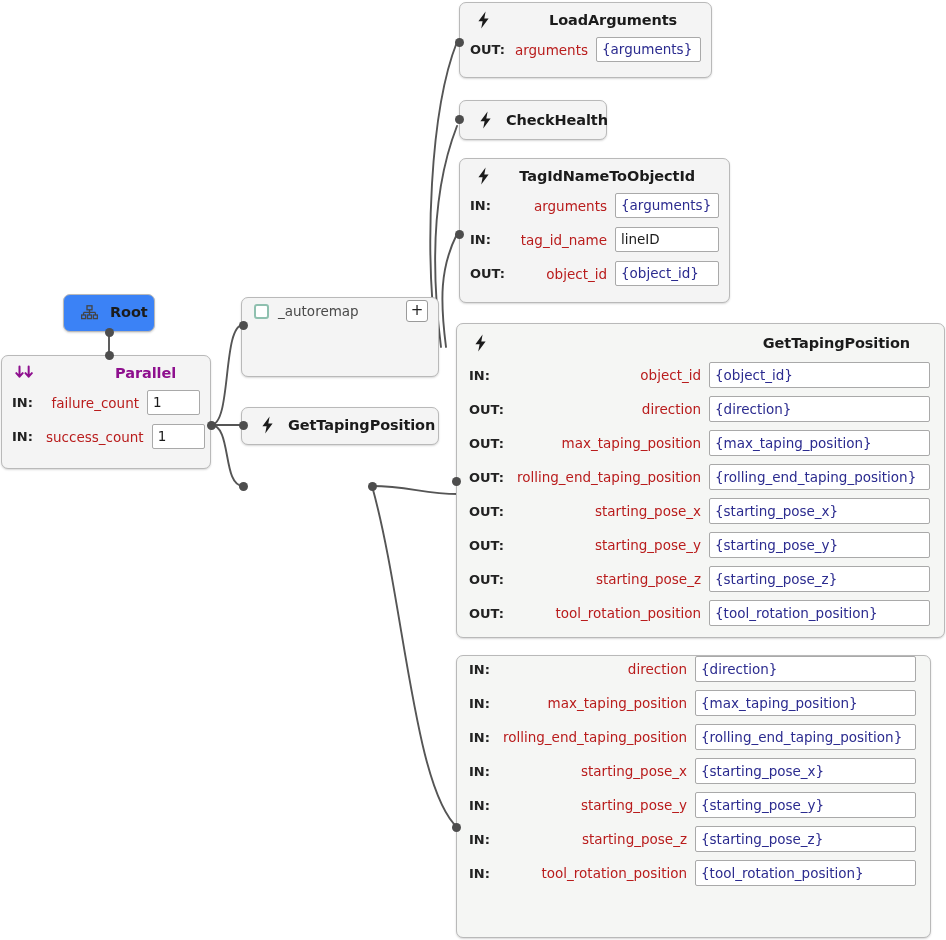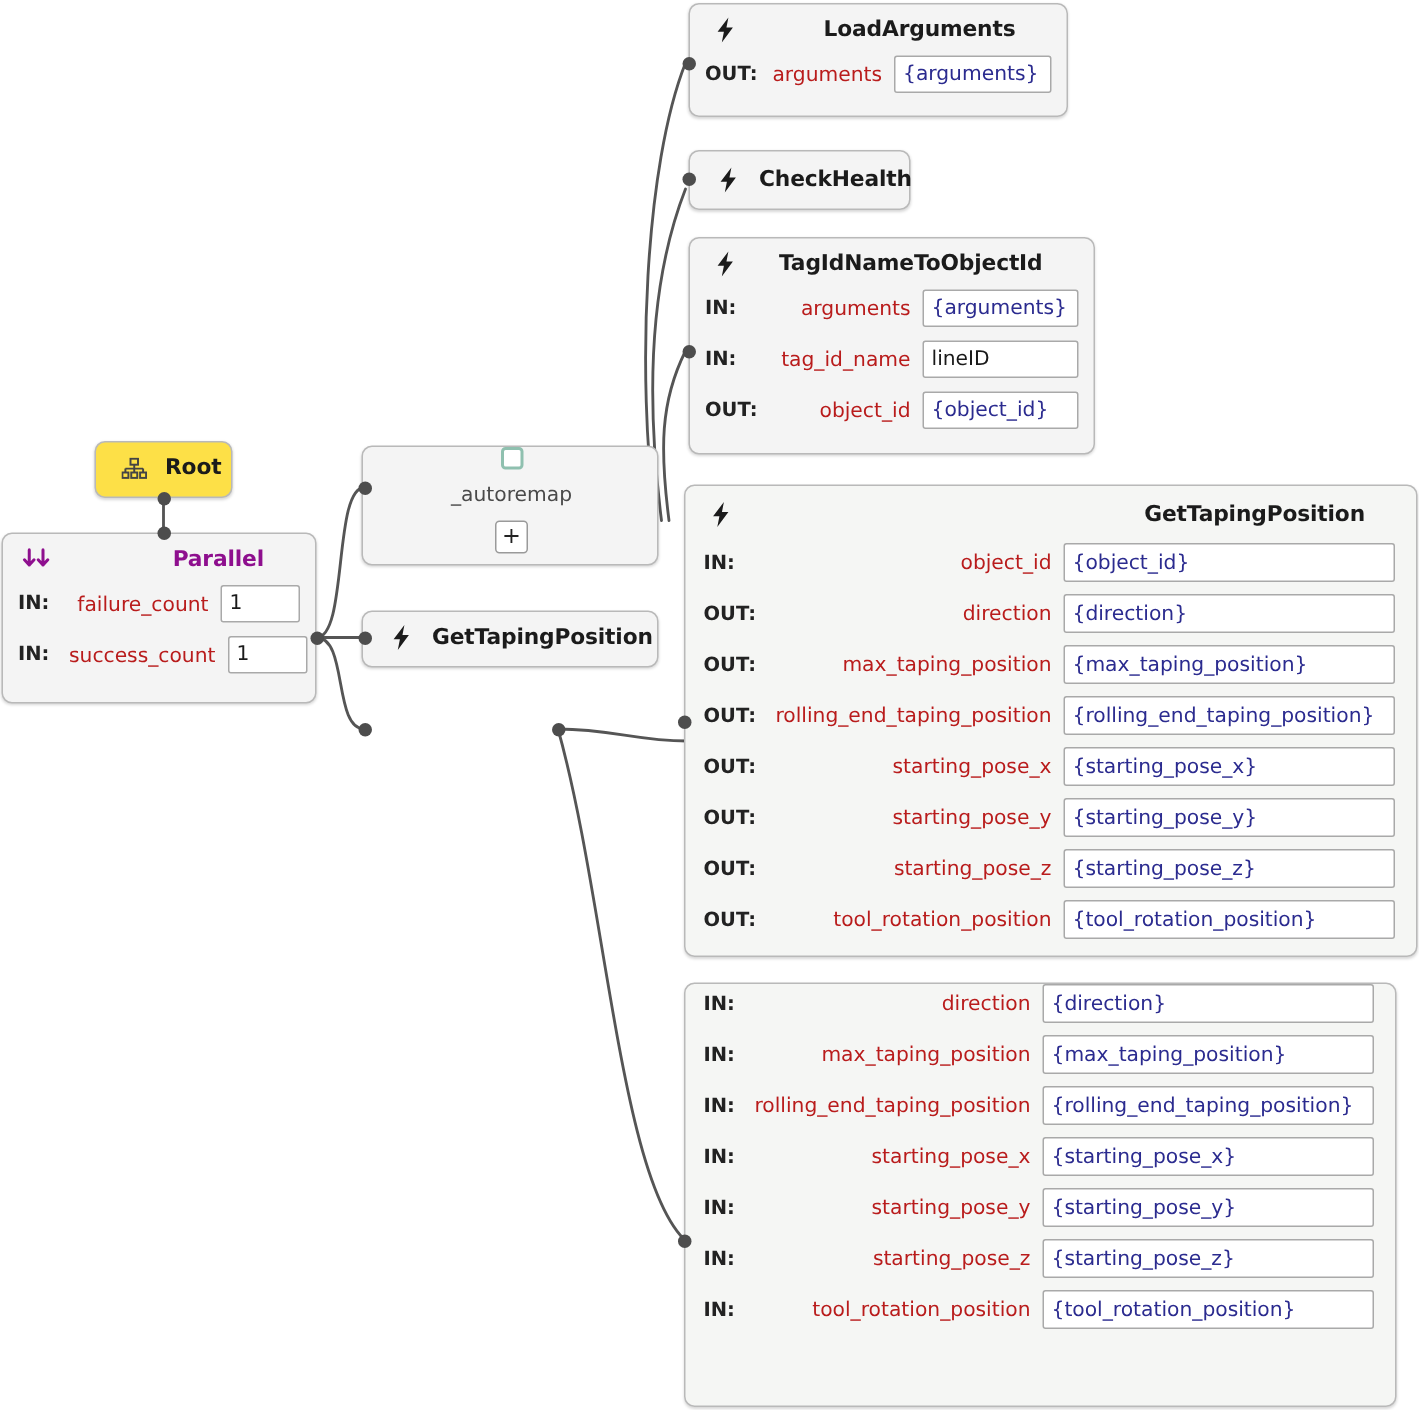--- a/index.html
+++ b/index.html
@@ -36,21 +36,21 @@
   .node {
     position: absolute;
     box-sizing: border-box;
     background: #f4f4f4;
     border: 1px solid #b9b9b9;
     border-radius: 7px;
     z-index: 2;
     box-shadow: 0 1px 2px rgba(0,0,0,0.16);
   }
   .node.tinted { background: #f5f6f4; }
-  .node.plain  { background: #fde047; }
+  .node.plain  { background: #3b82f6; }
 
   .node-head {
     display: flex;
     align-items: center;
     height: 34px;
     padding: 0 12px;
     position: relative;
   }
   .node-title {
     flex: 1;
@@ -119,21 +119,20 @@
   .field.blueprint { color: #2b2b8f; }
 
   
   .chk-row {
     display: flex;
     align-items: center;
     height: 26px;
     padding: 0 10px 0 12px;
     margin-bottom: 9px;
     gap: 9px;
-    flex-direction: column;
   }
   .checkbox {
     box-sizing: border-box;
     width: 15px; height: 15px;
     border: 2px solid #8fc0af;
     border-radius: 3px;
     background: #ffffff;
     flex: 0 0 auto;
   }
   .chk-label {

